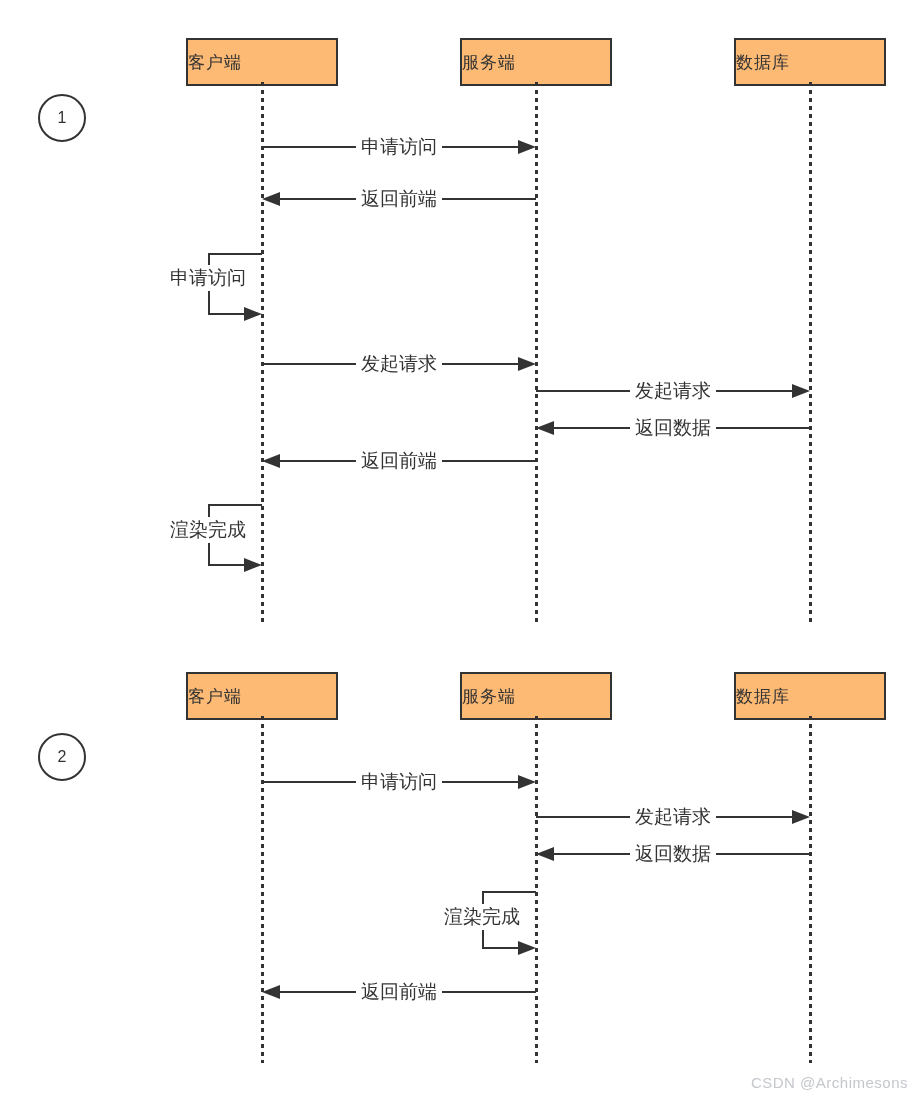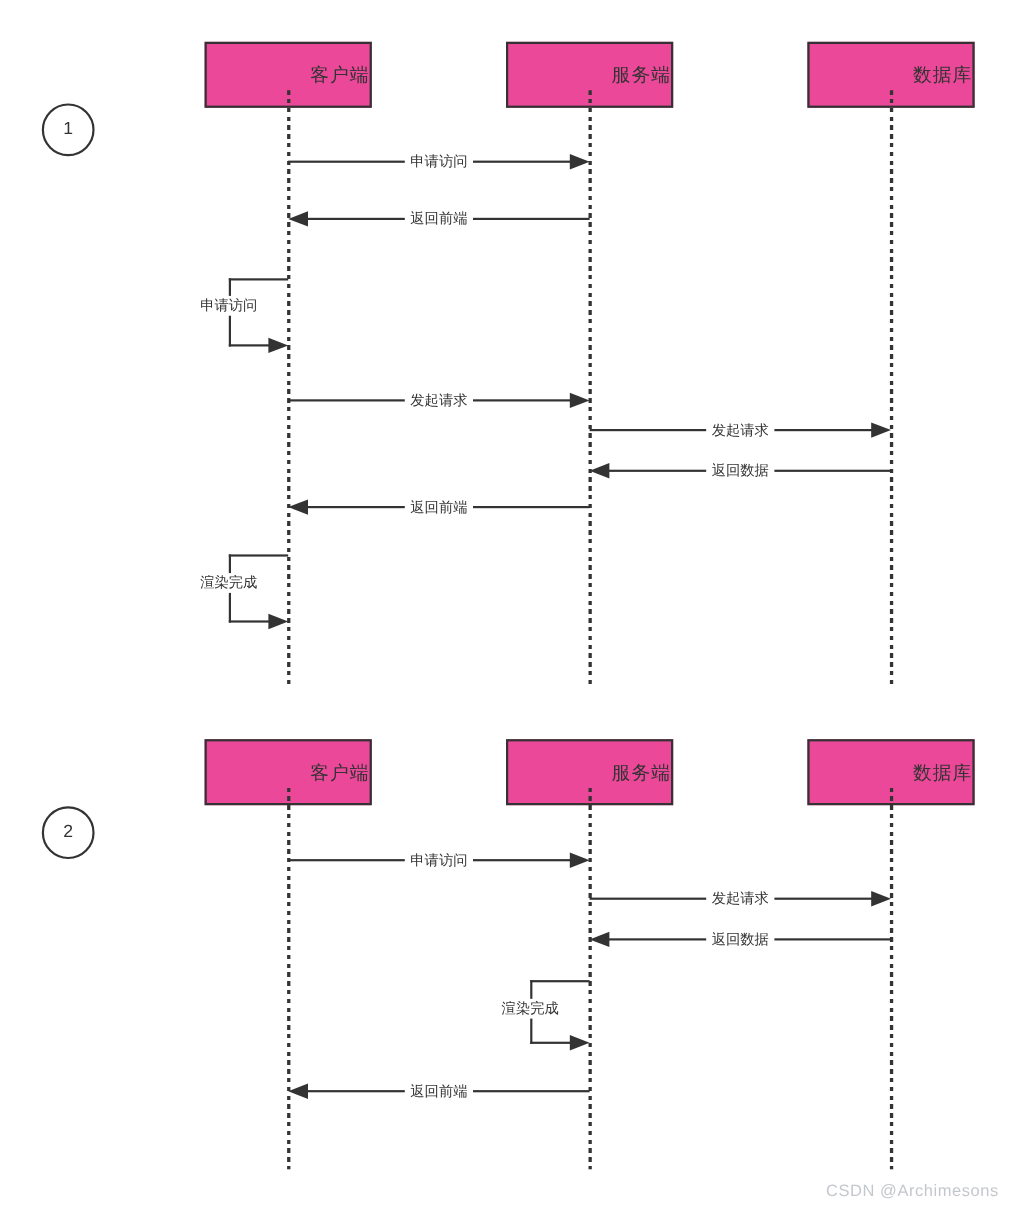--- a/index.html
+++ b/index.html
@@ -12,24 +12,24 @@
   body{font-family:"Liberation Sans","DejaVu Sans",sans-serif;color:var(--ink);}
   .canvas{
     position:relative;
     width:921px;height:1104px;
     background:var(--bg);
     overflow:hidden;
   }
   
   .actor{
     position:absolute;
-    width:152px;height:60px;
+    width:152px;height:48px;
     border:2px solid var(--ink);
-    background:#ec4899;
-    display:flex;align-items:center;justify-content:flex-end;
+    background:#fdba74;
+    display:flex;align-items:center;justify-content:flex-start;
     font-size:17px;
     letter-spacing:1px;
   }
   
   .lifeline{
     position:absolute;
     width:3px;
     background-image:repeating-linear-gradient(to bottom,var(--ink) 0,var(--ink) 4px,transparent 4px,transparent 8px);
   }
   
@@ -53,21 +53,21 @@
   .head-l{
     position:absolute;left:0;top:-6px;width:0;height:0;
     border-top:7px solid transparent;border-bottom:7px solid transparent;
     border-right:18px solid var(--ink);
   }
   .mlabel{
     position:absolute;left:50%;top:1px;
     transform:translate(-50%,-50%);
     background:#fff;
     padding:0 5px;
-    font-size:13px;
+    font-size:19px;
     white-space:nowrap;
     color:var(--ink);
   }
   
   .loop{position:absolute;}
   .loop .l-top{position:absolute;left:0;top:0;width:100%;height:2px;background:var(--ink);}
   .loop .l-left{position:absolute;left:0;top:0;width:2px;height:100%;background:var(--ink);}
   .loop .l-bottom{position:absolute;left:0;bottom:0;height:2px;width:calc(100% - 16px);background:var(--ink);}
   .loop .head-r{top:auto;bottom:-6px;}
   .loop .mlabel{left:0;transform:translate(-50%,-50%);}

